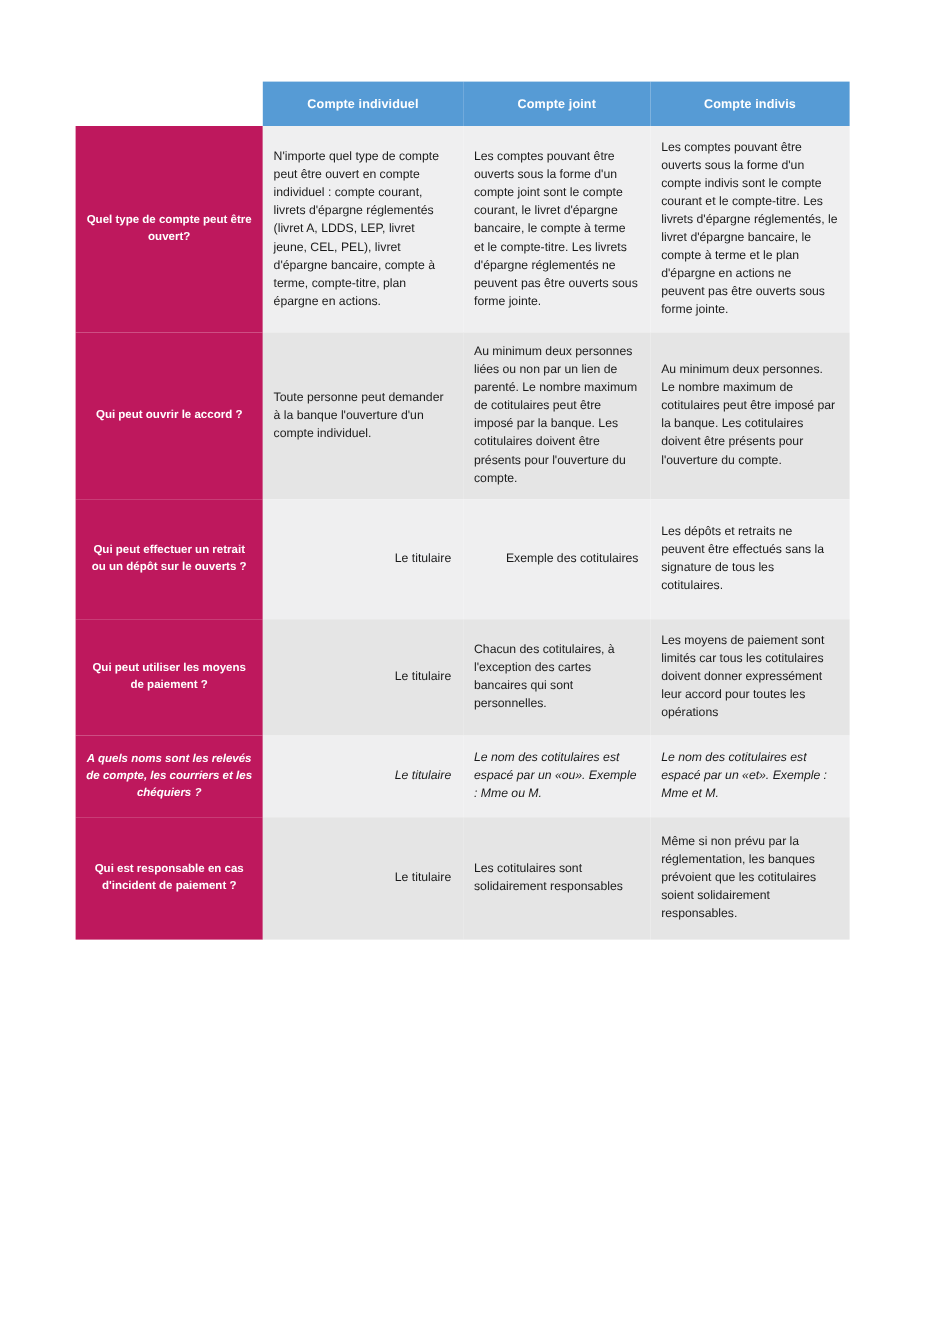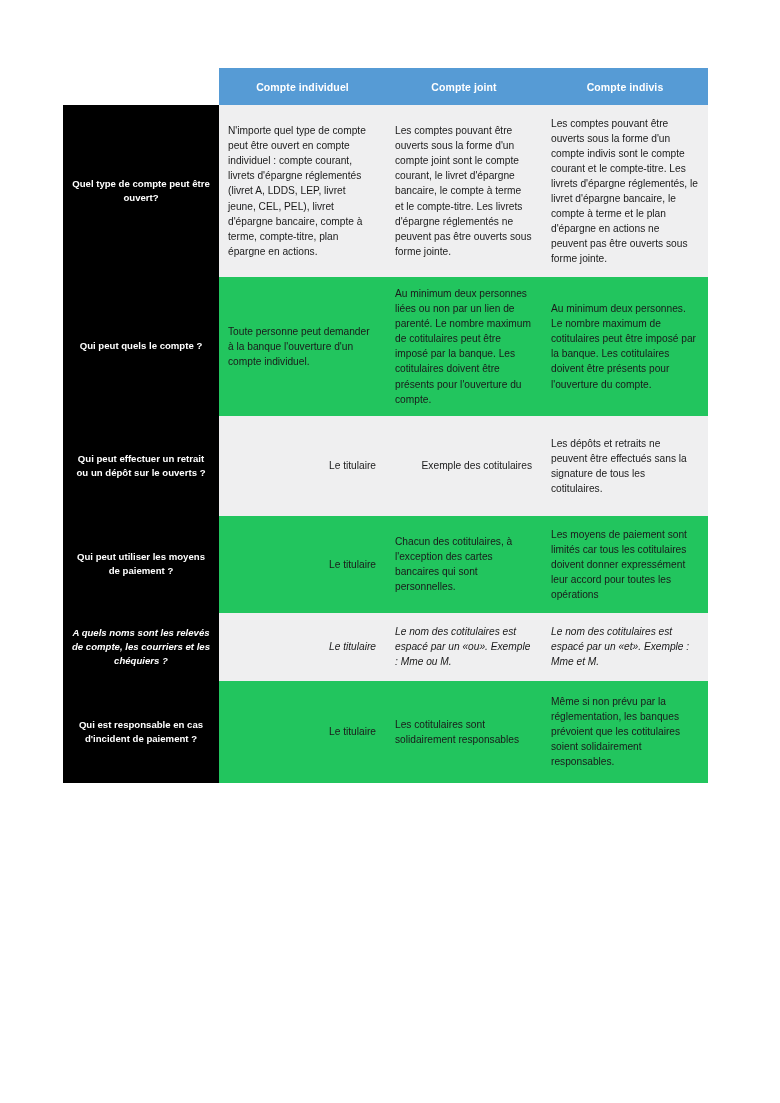--- a/index.html
+++ b/index.html
@@ -59,21 +59,21 @@
   }
 
   
   tbody td {
     padding: 0;
     border: none;
     vertical-align: middle;
   }
 
   .label-cell {
-    background: #000000;
+    background: #be185d;
     color: #ffffff;
     font-size: 9.6px;
     font-weight: bold;
     line-height: 1.45;
     text-align: center;
     vertical-align: middle;
     padding: 6px 8px;
   }
 
   .data-cell {
@@ -84,21 +84,21 @@
     vertical-align: middle;
     text-align: left;
   }
   .data-cell.center {
     text-align: right;
   }
   .row-shaded .data-cell {
     background: #efeff0;
   }
   .row-plain .data-cell {
-    background: #22c55e;
+    background: #e5e5e5;
   }
 </style>
 </head>
 <body>
 
 <div class="page">
 
   <table class="comparison-table">
     <colgroup>
       <col class="c-label">
@@ -119,21 +119,21 @@
     <tbody>
 
       <tr class="row-shaded" style="height:172px;">
         <td class="label-cell">Quel type de compte peut être ouvert?</td>
         <td class="data-cell">N'importe quel type de compte peut être ouvert en compte individuel : compte courant, livrets d'épargne réglementés (livret A, LDDS, LEP, livret jeune, CEL, PEL), livret d'épargne bancaire, compte à terme, compte-titre, plan épargne en actions.</td>
         <td class="data-cell">Les comptes pouvant être ouverts sous la forme d'un compte joint sont le compte courant, le livret d'épargne bancaire, le compte à terme et le compte-titre. Les livrets d'épargne réglementés ne peuvent pas être ouverts sous forme jointe.</td>
         <td class="data-cell">Les comptes pouvant être ouverts sous la forme d'un compte indivis sont le compte courant et le compte-titre. Les livrets d'épargne réglementés, le livret d'épargne bancaire, le compte à terme et le plan d'épargne en actions ne peuvent pas être ouverts sous forme jointe.</td>
       </tr>
 
       <tr class="row-plain" style="height:128px;">
-        <td class="label-cell">Qui peut quels le compte ?</td>
+        <td class="label-cell">Qui peut ouvrir le accord ?</td>
         <td class="data-cell">Toute personne peut demander à la banque l'ouverture d'un compte individuel.</td>
         <td class="data-cell">Au minimum deux personnes liées ou non par un lien de parenté. Le nombre maximum de cotitulaires peut être imposé par la banque. Les cotitulaires doivent être présents pour l'ouverture du compte.</td>
         <td class="data-cell">Au minimum deux personnes. Le nombre maximum de cotitulaires peut être imposé par la banque. Les cotitulaires doivent être présents pour l'ouverture du compte.</td>
       </tr>
 
       <tr class="row-shaded" style="height:100px;">
         <td class="label-cell">Qui peut effectuer un retrait ou un dépôt sur le ouverts ?</td>
         <td class="data-cell center">Le titulaire</td>
         <td class="data-cell center">Exemple des cotitulaires</td>
         <td class="data-cell">Les dépôts et retraits ne peuvent être effectués sans la signature de tous les cotitulaires.</td>

